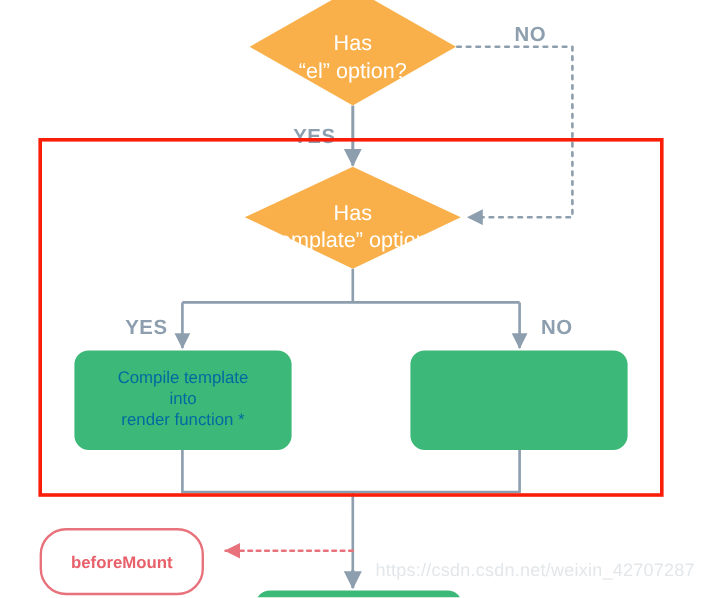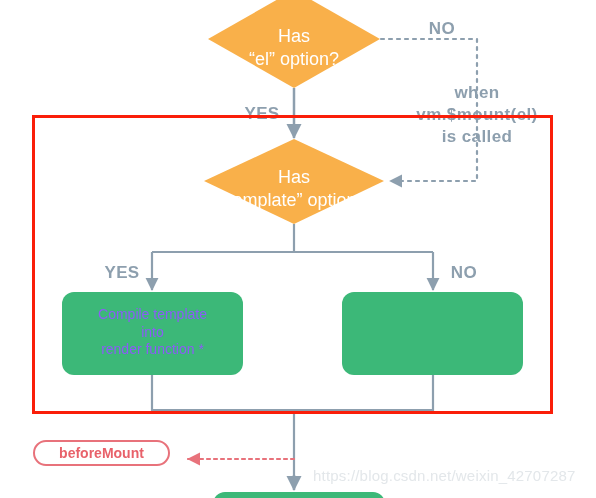--- a/index.html
+++ b/index.html
@@ -32,21 +32,21 @@
     pointer-events: none;
   }
   
   .diamond-text {
     color: #ffffff;
     font-size: 18px;
     font-weight: 400;
   }
   
   .process-text {
-    color: #8b5cf6;
+    color: #0369a1;
     font-size: 14px;
     font-weight: 400;
   }
   
   .edge-label {
     position: absolute;
     color: #8d9fae;
     font-size: 17px;
     font-weight: bold;
     letter-spacing: 0.4px;
@@ -139,29 +139,26 @@
 
   <div class="node-label process-text" style="left:62px; top:306px; width:181px;">Compile template
 into
 render function *</div>
 
 
   <div class="edge-label" style="left:240px; top:103px; width:44px;">YES</div>
 
   <div class="edge-label" style="left:420px; top:18px; width:44px;">NO</div>
 
-  <div class="edge-label" style="left:412px; top:82px; width:130px;">when
-vm.$mount(el)
-is called</div>
 
   <div class="edge-label" style="left:100px; top:262px; width:44px;">YES</div>
 
   <div class="edge-label" style="left:442px; top:262px; width:44px;">NO</div>
 
-  <div class="hook-pill" style="left:33px; top:440px; width:137px; height:26px;">
+  <div class="hook-pill" style="left:33px; top:440px; width:137px; height:56px;">
     <div class="hook-text">beforeMount</div>
   </div>
 
   <div class="highlight-rect" style="left:32px; top:115px; width:521px; height:299px;"></div>
 
-  <div class="watermark" style="left:313px; top:467px;">https://blog.csdn.net/weixin_42707287</div>
+  <div class="watermark" style="left:313px; top:467px;">https://csdn.csdn.net/weixin_42707287</div>
 
 </div>
 
 </body></html>

